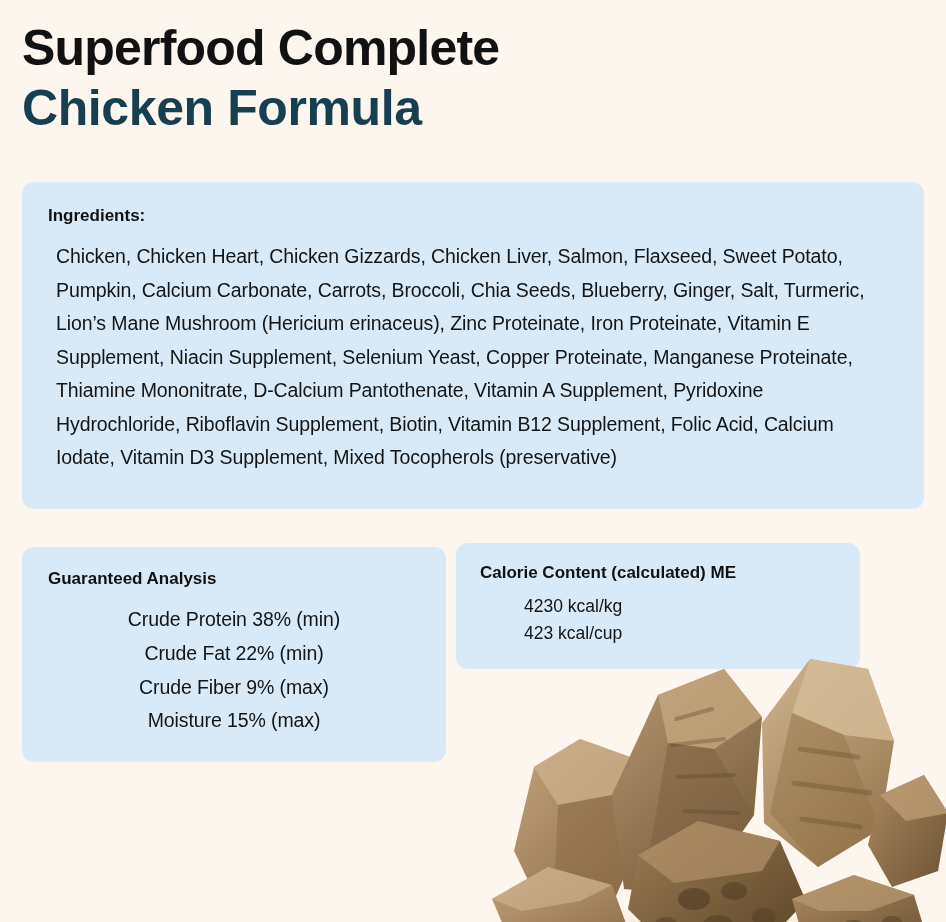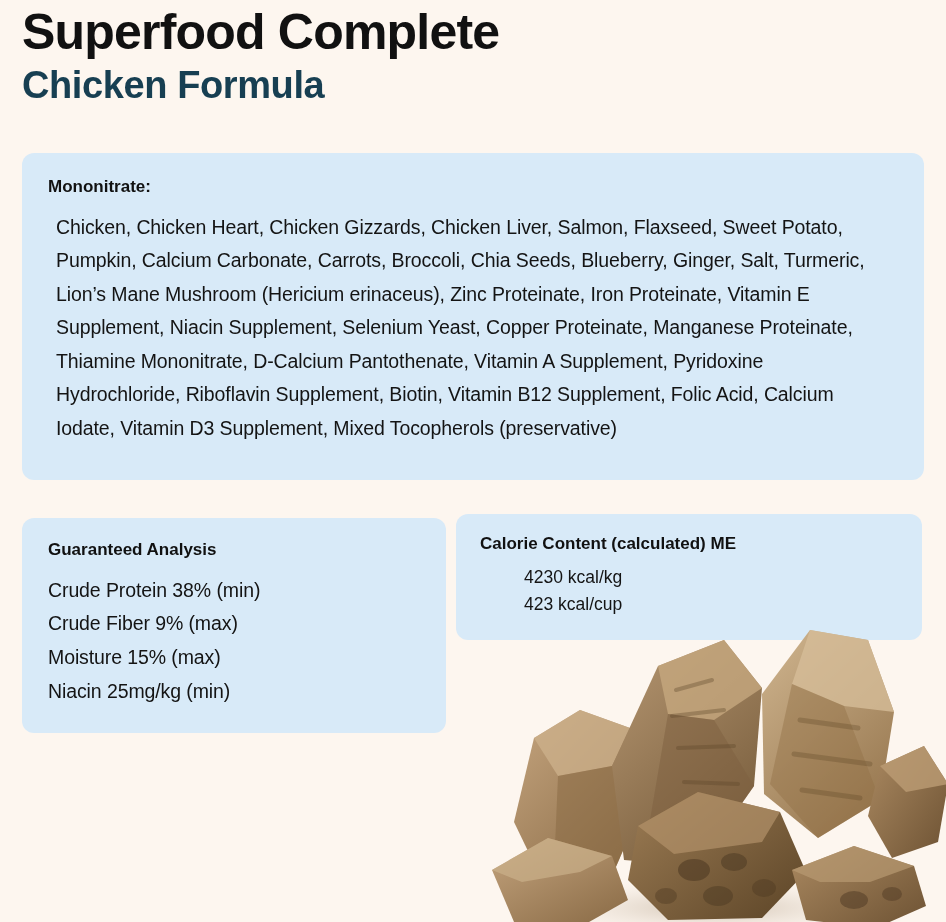--- a/index.html
+++ b/index.html
@@ -18,32 +18,32 @@
   .page {
     position: relative;
     width: 946px;
     height: 922px;
     box-sizing: border-box;
     padding: 0 22px;
   }
 
   
   .header {
-    padding-top: 6px;
+    padding-top: 22px;
   }
   .title {
     font-size: 50px;
     font-weight: bold;
     letter-spacing: -0.8px;
     line-height: 1.06;
     color: #111111;
     margin: 0;
   }
   .subtitle {
-    font-size: 38px;
+    font-size: 50px;
     font-weight: bold;
     letter-spacing: -0.4px;
     line-height: 1.1;
     color: #173f52;
     margin: 6px 0 0 0;
   }
 
   
   .panel {
     background: #d8eaf8;
@@ -85,27 +85,28 @@
   .ga-list {
     list-style: none;
     margin: 0;
     padding: 0;
   }
   .ga-list li {
     font-size: 19.5px;
     line-height: 1.74;
     color: #141414;
     letter-spacing: -0.1px;
+    text-align: center;
   }
 
   .calorie-panel {
     position: absolute;
     left: 434px;
     top: 0;
-    width: 466px;
+    width: 404px;
     padding: 20px 24px 22px 24px;
   }
   .calorie-heading {
     margin-bottom: 10px;
   }
   .calorie-line {
     font-size: 17.5px;
     line-height: 1.55;
     color: #141414;
     margin-left: 44px;
@@ -129,33 +130,33 @@
 <body>
 
 <div class="page">
 
   <div class="header">
     <h1 class="title">Superfood Complete</h1>
     <h2 class="subtitle">Chicken Formula</h2>
   </div>
 
   <section class="panel ingredients-panel">
-    <div class="panel-heading">Mononitrate:</div>
+    <div class="panel-heading">Ingredients:</div>
     <p class="ingredients-text">Chicken, Chicken Heart, Chicken Gizzards, Chicken Liver, Salmon, Flaxseed, Sweet Potato, Pumpkin, Calcium Carbonate, Carrots, Broccoli, Chia Seeds, Blueberry, Ginger, Salt, Turmeric, Lion’s Mane Mushroom (Hericium erinaceus), Zinc Proteinate, Iron Proteinate, Vitamin E Supplement, Niacin Supplement, Selenium Yeast, Copper Proteinate, Manganese Proteinate, Thiamine Mononitrate, D-Calcium Pantothenate, Vitamin A Supplement, Pyridoxine Hydrochloride, Riboflavin Supplement, Biotin, Vitamin B12 Supplement, Folic Acid, Calcium Iodate, Vitamin D3 Supplement, Mixed Tocopherols (preservative)</p>
   </section>
 
   <div class="lower-row">
 
     <section class="panel ga-panel">
       <div class="panel-heading">Guaranteed Analysis</div>
       <ul class="ga-list">
         <li>Crude Protein 38% (min)</li>
+        <li>Crude Fat 22% (min)</li>
         <li>Crude Fiber 9% (max)</li>
         <li>Moisture 15% (max)</li>
-        <li>Niacin 25mg/kg (min)</li>
       </ul>
     </section>
 
     <section class="panel calorie-panel">
       <div class="panel-heading calorie-heading">Calorie Content (calculated) ME</div>
       <div class="calorie-line">4230 kcal/kg</div>
       <div class="calorie-line">423 kcal/cup</div>
     </section>
 
     <div class="product-photo">

